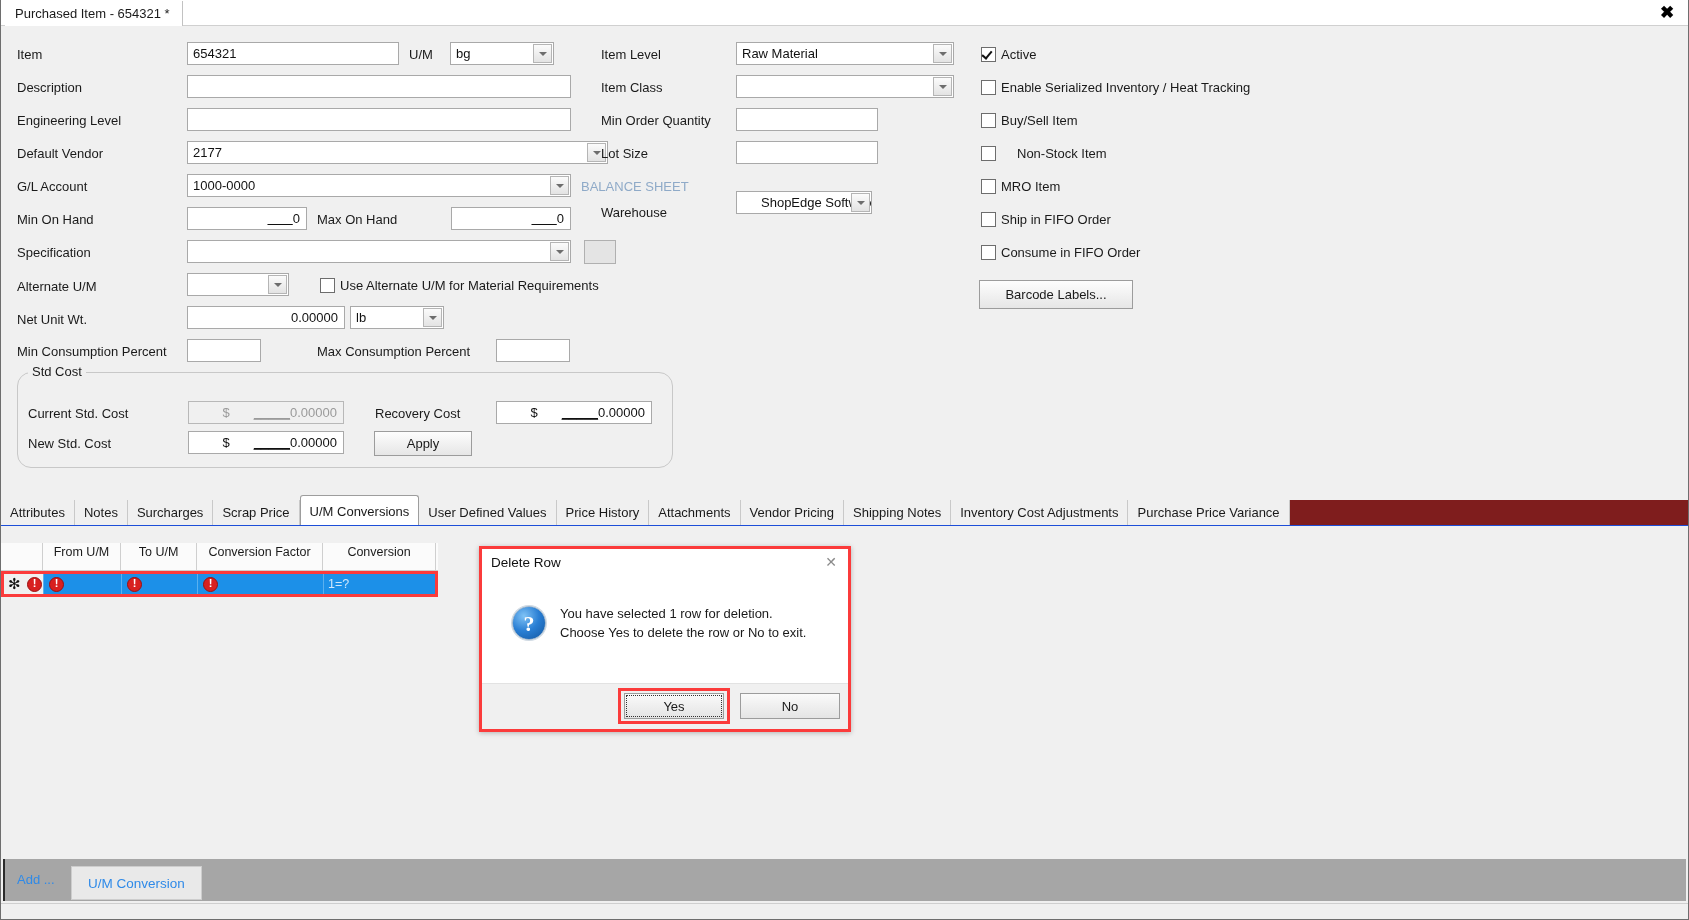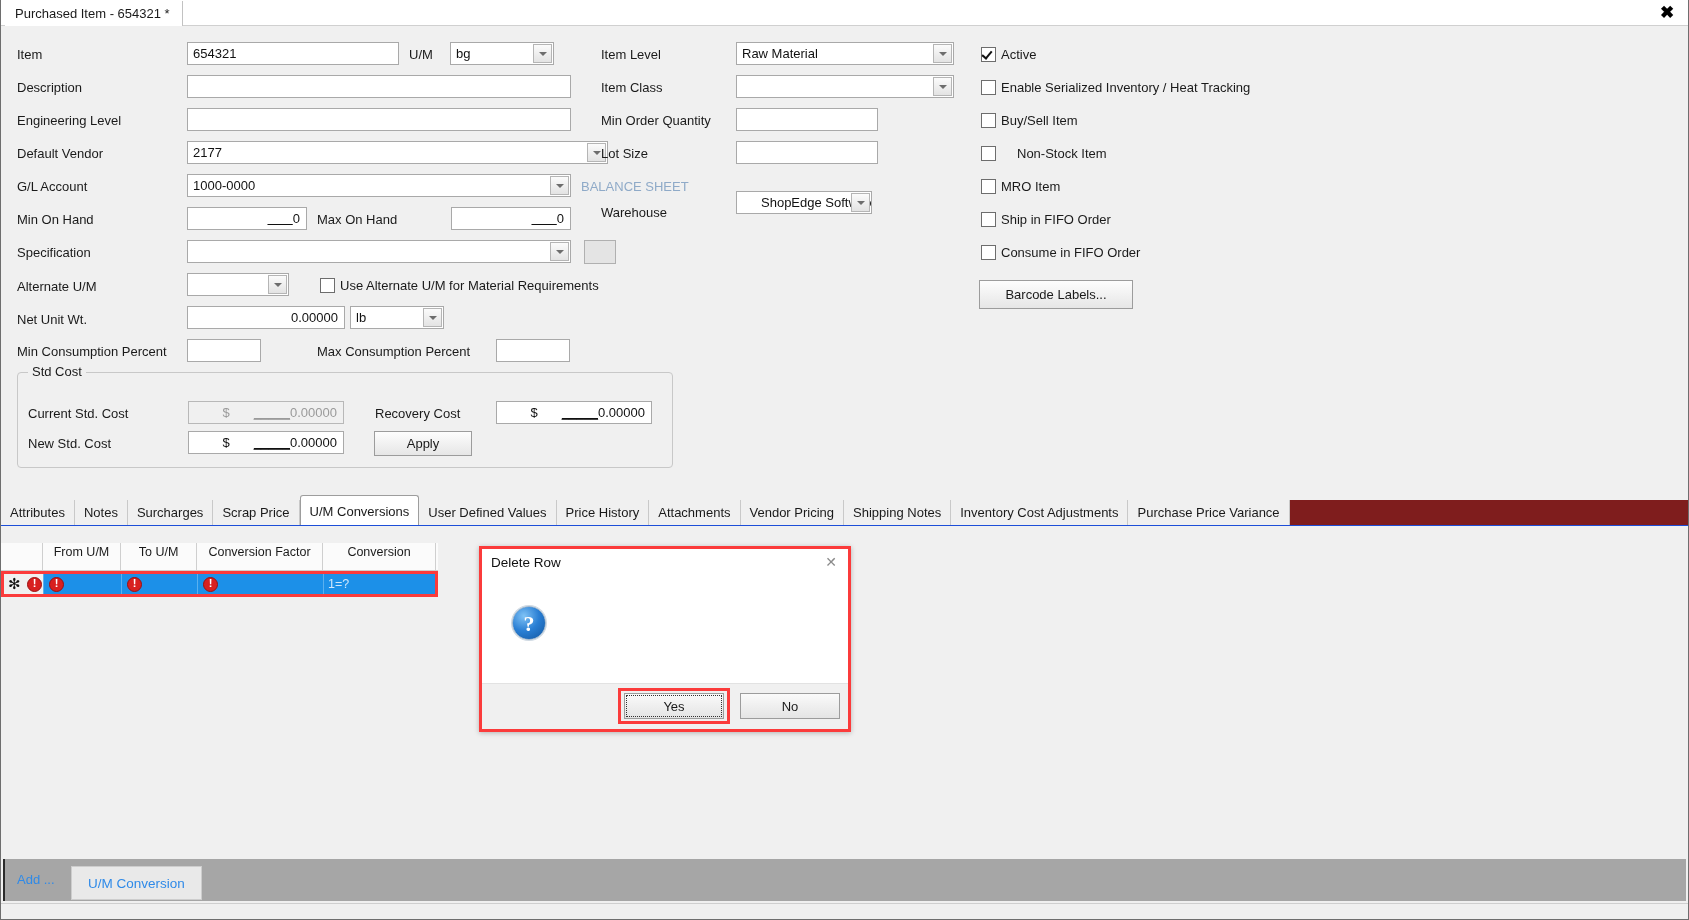--- a/index.html
+++ b/index.html
@@ -109,21 +109,21 @@
   .balance { position: absolute; color: #8faac8; font-size: 13px; }
 
   
   .cur { text-align: right; }
   .cur .pad { text-decoration: underline; letter-spacing: 0; margin-left: 24px; }
 
   
   .group {
     position: absolute;
     border: 1px solid #c8c8c8;
-    border-radius: 4px;
+    border-radius: 14px;
   }
   .group > .gtitle {
     position: absolute; top: -9px; left: 10px;
     background: #f0f0f0; padding: 0 4px;
     font-size: 13px; color: #1a1a1a;
   }
 
   
   .tabstrip {
     position: absolute; left: 0; right: 0; top: 500px; height: 26px;
@@ -480,20 +480,24 @@
 
   <div class="dlg">
     <div class="dlg-title">
       <span class="t">Delete Row</span>
       <span class="dlg-x">
         <span>✕</span>
       </span>
     </div>
     <div class="dlg-body">
       <div class="qicon"></div>
+      <div class="dlg-msg">
+        <div>You have selected 1 row for deletion.</div>
+        <div>Choose Yes to delete the row or No to exit.</div>
+      </div>
     </div>
     <div class="dlg-foot">
       <div class="yeswrap">
         <div class="dbtn">
           <span>Yes</span>
         </div>
       </div>
       <div class="dbtn nobtn">
         <span>No</span>
       </div>

